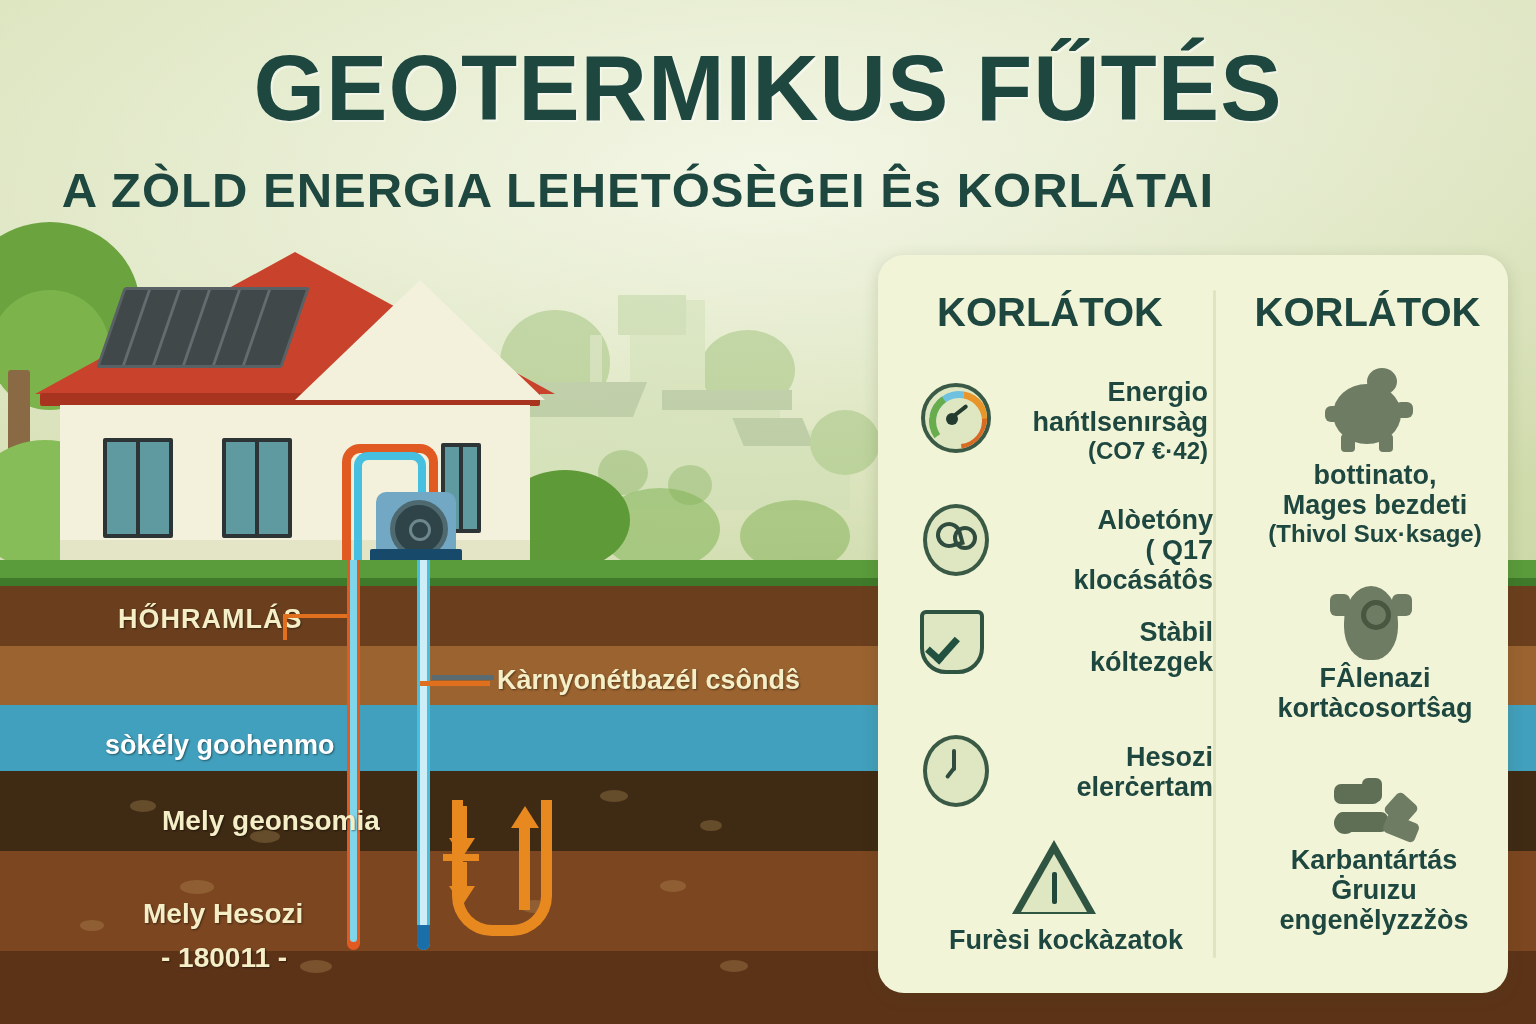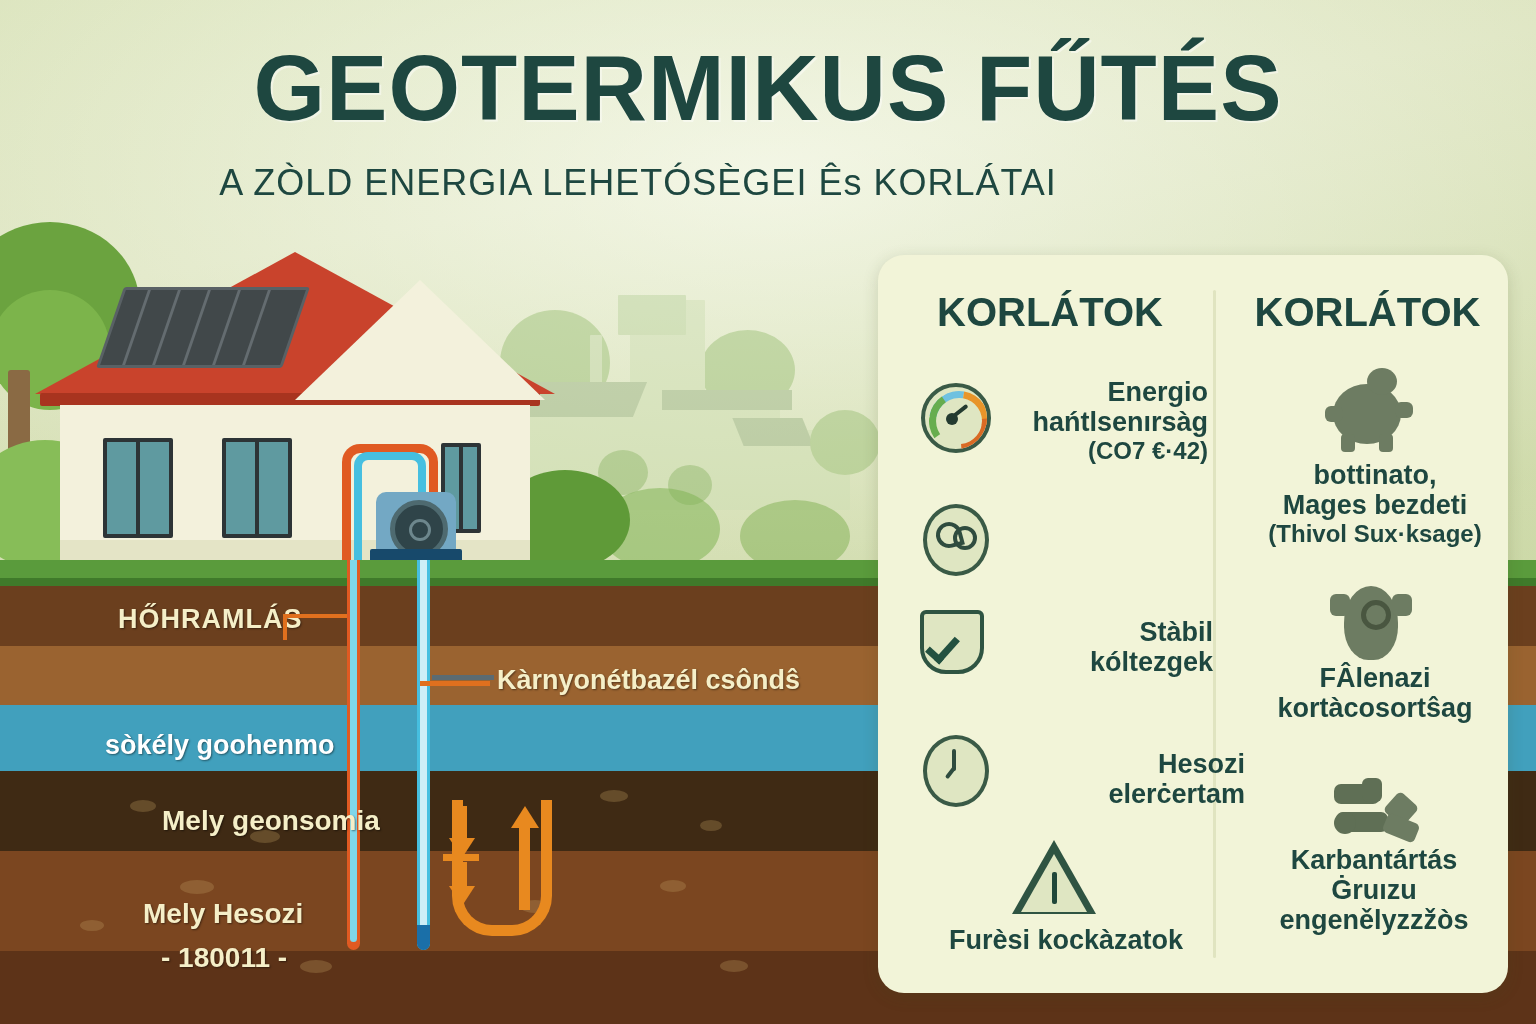--- a/index.html
+++ b/index.html
@@ -104,21 +104,21 @@
   .arw-stem{position:absolute;background:#e8891f;}
 
   
   .title{
     position:absolute;left:0;top:36px;width:1536px;text-align:center;
     font-size:92px;font-weight:bold;letter-spacing:1px;color:#1e4740;
     text-shadow:2px 2px 0 rgba(255,255,255,.45);
   }
   .subtitle{
     position:absolute;left:0;top:162px;width:1276px;text-align:center;
-    font-size:36px;font-weight:normal;letter-spacing:1px;color:#1e4740;
+    font-size:49px;font-weight:bold;letter-spacing:1px;color:#1e4740;
   }
 
   .soil-lbl{
     position:absolute;font-weight:bold;color:#f5efc8;
     text-shadow:1px 1px 2px rgba(0,0,0,.45);
   }
   .lead{position:absolute;border:3px solid #e0701e;}
 
   
   .panel{
@@ -262,35 +262,39 @@
   <div class="item" style="left:1013px;top:377px;width:195px;">
     <div class="item-txt">Energio</div>
     <div class="item-txt">hańtlsenırsàg</div>
     <div class="item-sub">(CO7 €·42)</div>
   </div>
 
   <div class="ic ic-circ" style="left:923px;top:504px;width:58px;height:64px;border-radius:50%;">
     <div style="position:absolute;left:9px;top:14px;width:18px;height:18px;border:4px solid #2f4c3f;border-radius:50% 50% 0 50%;transform:rotate(-15deg);"></div>
     <div style="position:absolute;left:26px;top:18px;width:16px;height:16px;border:4px solid #2f4c3f;border-radius:50%;"></div>
   </div>
+  <div class="item" style="left:1013px;top:505px;width:200px;">
+    <div class="item-txt">Alòetóny</div>
+    <div class="item-txt">( Q17 klocásátôs</div>
+  </div>
 
   <div class="ic" style="left:920px;top:610px;width:64px;height:72px;">
     <div style="position:absolute;left:0;top:0;width:56px;height:56px;background:#dfe6c2;border:4px solid #2f5442;border-radius:6px 6px 26px 26px;"></div>
     <div style="position:absolute;left:13px;top:21px;width:12px;height:24px;border-right:7px solid #235140;border-bottom:7px solid #235140;transform:rotate(42deg);"></div>
   </div>
   <div class="item" style="left:1013px;top:617px;width:200px;">
     <div class="item-txt">Stàbil</div>
     <div class="item-txt">kóltezgek</div>
   </div>
 
   <div class="ic ic-circ" style="left:923px;top:735px;width:58px;height:64px;border-radius:50%;">
     <div style="position:absolute;left:25px;top:10px;width:4px;height:22px;background:#2f4c3f;border-radius:2px;"></div>
     <div style="position:absolute;left:26px;top:28px;width:4px;height:14px;background:#2f4c3f;transform:rotate(38deg);transform-origin:top center;border-radius:2px;"></div>
   </div>
-  <div class="item" style="left:1045px;top:742px;width:200px;margin-top:7px;">
+  <div class="item" style="left:1013px;top:742px;width:200px;">
     <div class="item-txt">Hesozi</div>
     <div class="item-txt">elerċertam</div>
   </div>
 
   <div class="ic" style="left:1012px;top:840px;width:86px;height:78px;">
     <div style="position:absolute;left:0;top:0;width:0;height:0;border-left:42px solid transparent;border-right:42px solid transparent;border-bottom:74px solid #2f5442;"></div>
     <div style="position:absolute;left:9px;top:14px;width:0;height:0;border-left:33px solid transparent;border-right:33px solid transparent;border-bottom:58px solid #dfe6c2;"></div>
     <div style="position:absolute;left:40px;top:32px;width:5px;height:32px;background:#20473a;border-radius:2px;"></div>
   </div>
   <div class="item" style="left:926px;top:925px;width:280px;text-align:center;">

